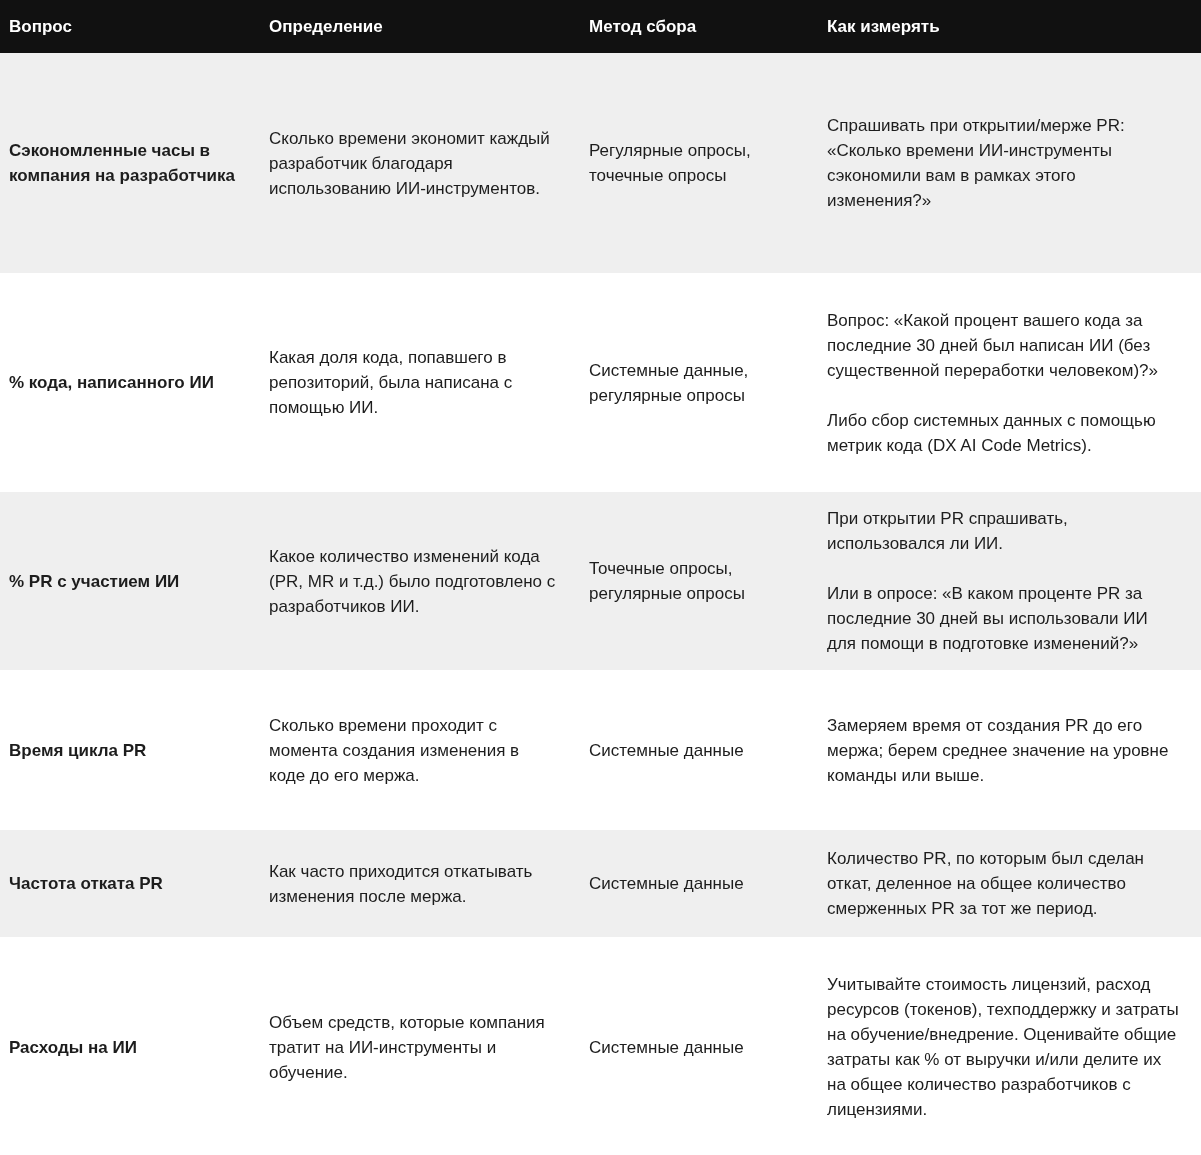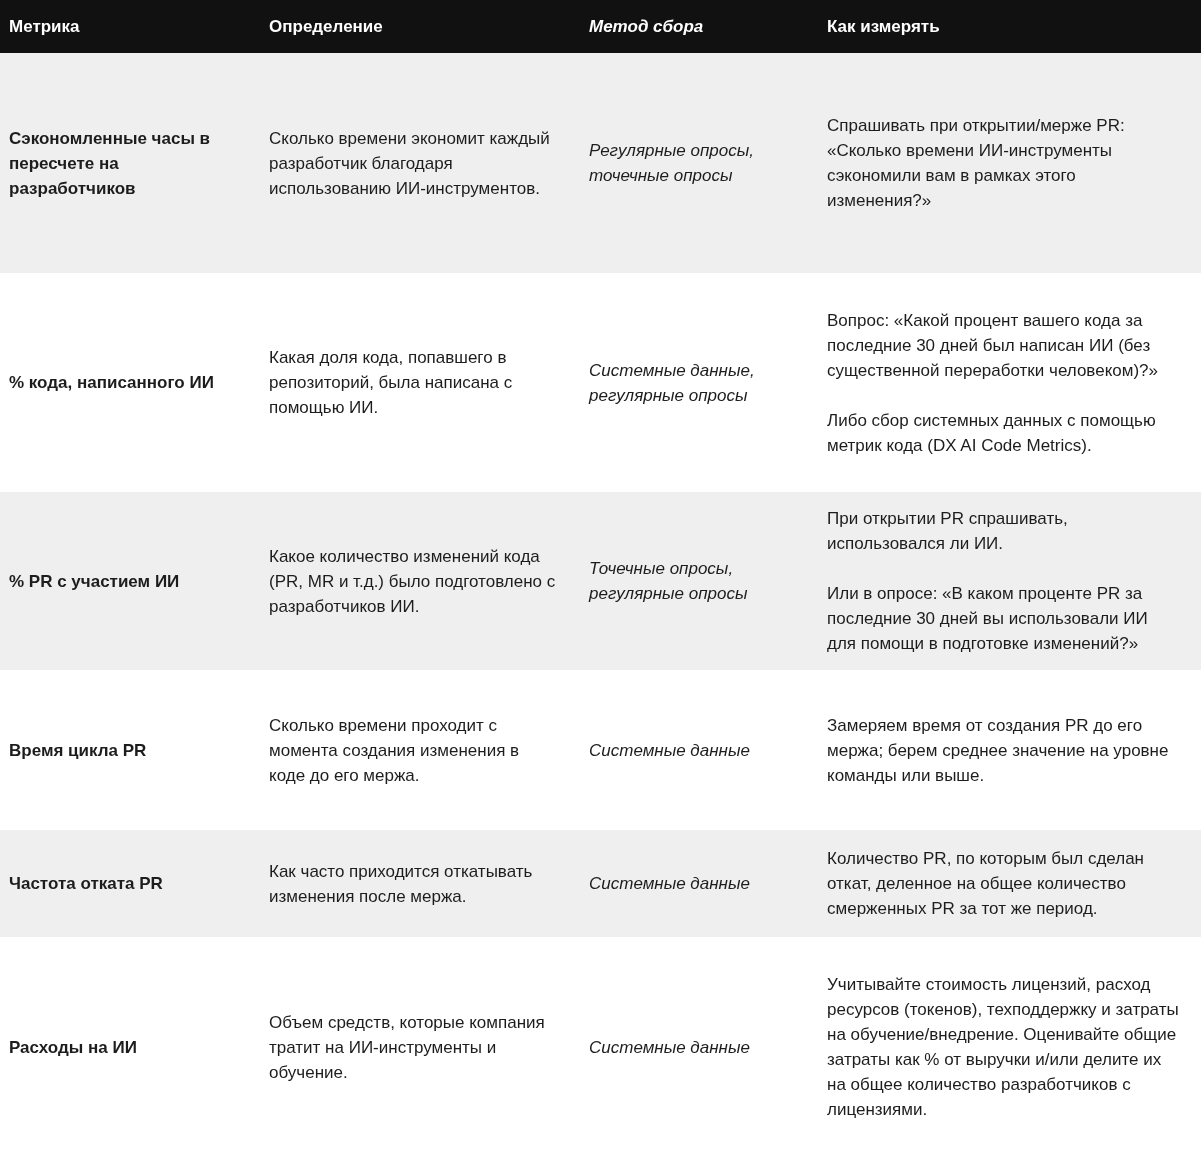--- a/index.html
+++ b/index.html
@@ -21,45 +21,45 @@
   }
   .cell {
     box-sizing: border-box;
     font-size: 17px;
     line-height: 25px;
     padding: 14px 22px 14px 9px;
   }
   .header-row .cell { padding-top: 0; padding-bottom: 0; font-size: 17px; }
   .c1 { width: 260px; }
   .c2 { width: 320px; }
-  .c3 { width: 238px; font-style: italic; }
+  .c3 { width: 238px; }
   .c4 { width: 383px; }
   .metric-cell { font-weight: 700; }
   .cell p { margin: 0; }
   .cell p + p { margin-top: 25px; }
   .h220 { min-height: 220px; }
   .h219 { min-height: 219px; }
   .h176 { min-height: 176px; }
   .h160 { min-height: 160px; }
   .h107 { min-height: 107px; }
 </style>
 </head>
 <body>
 
 <div class="table">
 
   <div class="row header-row">
-    <div class="cell c1">Метрика</div>
+    <div class="cell c1">Вопрос</div>
     <div class="cell c2">Определение</div>
     <div class="cell c3">Метод сбора</div>
     <div class="cell c4">Как измерять</div>
   </div>
 
   <div class="row alt h220">
-    <div class="cell c1 metric-cell">Сэкономленные часы в пересчете на разработчиков</div>
+    <div class="cell c1 metric-cell">Сэкономленные часы в компания на разработчика</div>
     <div class="cell c2">Сколько времени экономит каждый разработчик благодаря использованию ИИ-инструментов.</div>
     <div class="cell c3">Регулярные опросы, точечные опросы</div>
     <div class="cell c4">
       <p>Спрашивать при открытии/мерже PR: «Сколько времени ИИ-инструменты сэкономили вам в рамках этого изменения?»</p>
     </div>
   </div>
 
   <div class="row h219">
     <div class="cell c1 metric-cell">% кода, написанного ИИ</div>
     <div class="cell c2">Какая доля кода, попавшего в репозиторий, была написана с помощью ИИ.</div>

